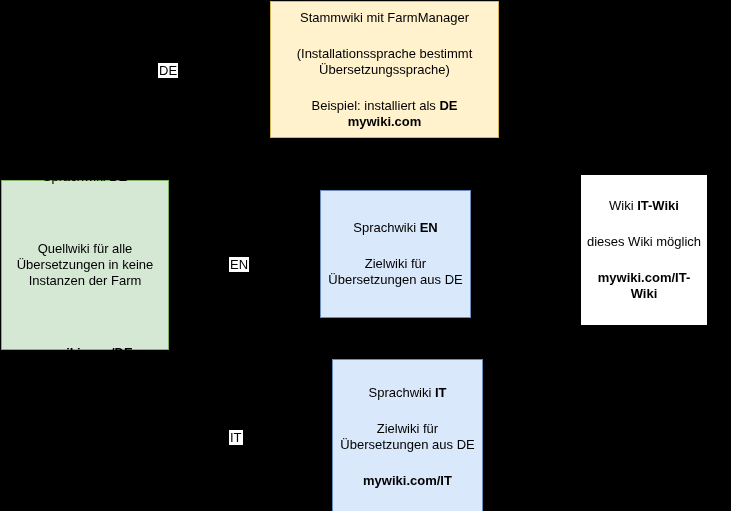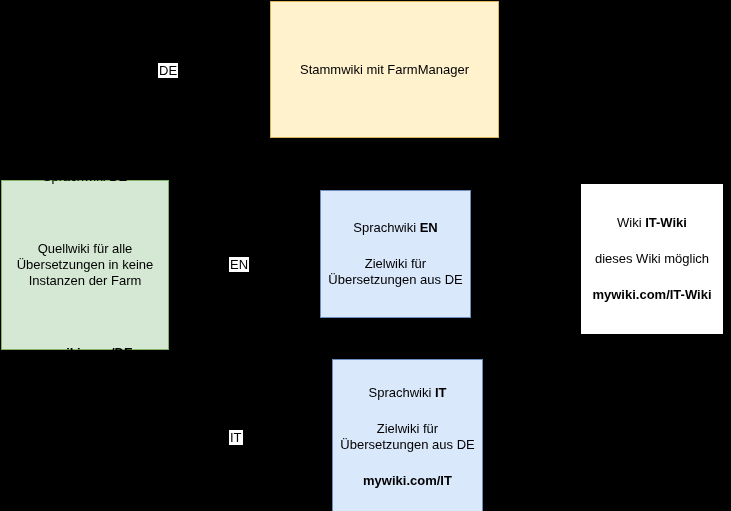--- a/index.html
+++ b/index.html
@@ -40,21 +40,21 @@
   }
   .box-en {
     left: 320px; top: 190px; width: 151px; height: 128px;
     border: 1px solid;
   }
   .box-it {
     left: 332px; top: 359px; width: 151px; height: 156px;
     border: 1px solid;
   }
   .box-itwiki {
-    left: 581px; top: 184px; width: 142px; height: 150px;
+    left: 581px; top: 175px; width: 126px; height: 150px;
     border: none;
   }
   .edge-label {
     position: absolute;
     padding: 0 1px;
     line-height: 15px;
     white-space: nowrap;
   }
   .edge-label-de { left: 158px; top: 63px; }
   .edge-label-en { left: 229px; top: 257px; }
@@ -68,20 +68,28 @@
     border-bottom: 5px solid transparent;
   }
 </style>
 </head>
 <body>
 
 <div class="canvas" style="background: rgb(0, 0, 0);">
 
   <div class="box box-stammwiki" style="background: rgb(255, 242, 204); border-color: rgb(214, 182, 86);">
     <div class="para">Stammwiki mit FarmManager</div>
+    <div class="para">
+      <div>(Installationssprache bestimmt</div>
+      <div>Übersetzungssprache)</div>
+    </div>
+    <div class="para">
+      <div><span>Beispiel: installiert als </span><span class="b">DE</span></div>
+      <div class="b">mywiki.com</div>
+    </div>
   </div>
 
   <div class="box box-de" style="background: rgb(213, 232, 212); border-color: rgb(130, 179, 102); gap: 36px;">
     <div class="para"><span>Sprachwiki </span><span class="b">DE</span></div>
     <div class="para">
       <div>Quellwiki für alle</div>
       <div>Übersetzungen in keine</div>
       <div>Instanzen der Farm</div>
     </div>
     <div class="para b">mywiki.com/DE</div>

